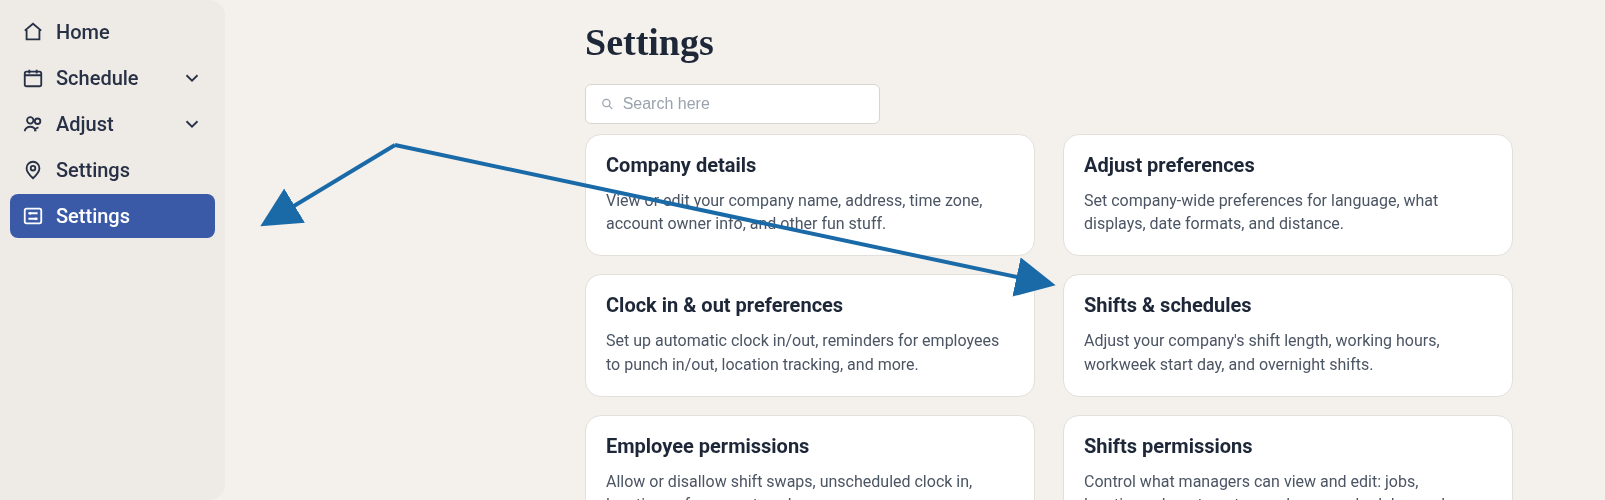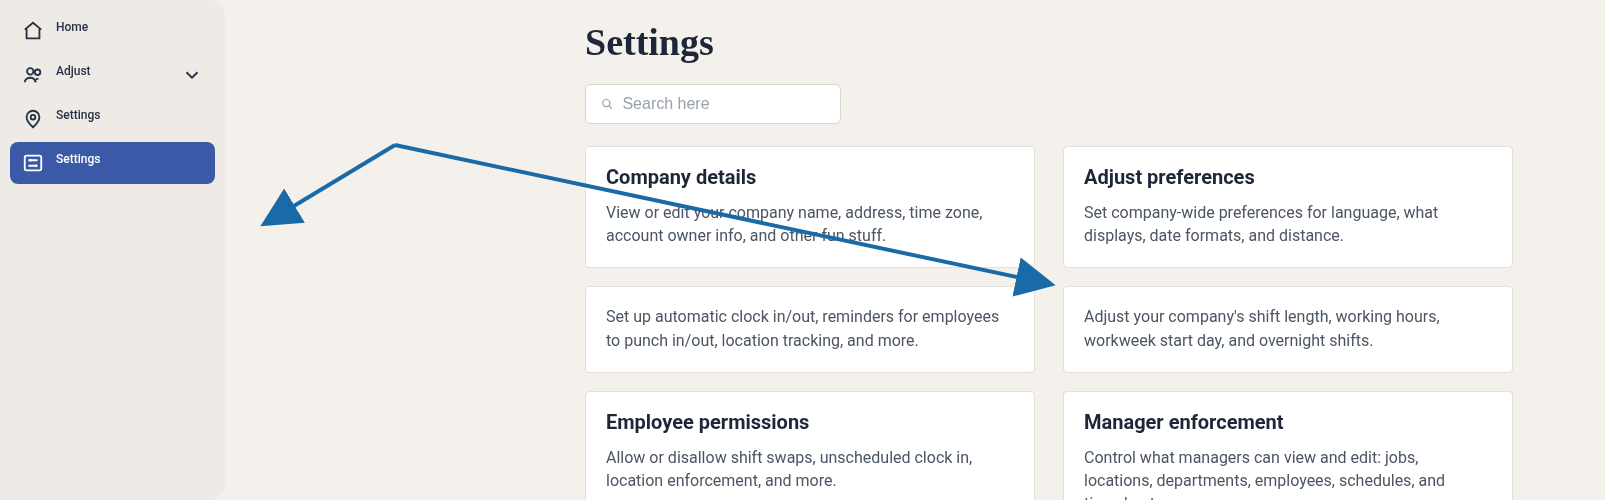--- a/index.html
+++ b/index.html
@@ -19,26 +19,26 @@
     background: #eeebe6;
     padding: 10px;
     display: flex;
     flex-direction: column;
     gap: 2px;
     border-top-right-radius: 16px;
     border-bottom-right-radius: 16px;
   }
   .sb-item {
     display: flex;
-    align-items: flex-start;
+    align-items: center;
     padding: 10px 12px;
     border-radius: 8px;
     cursor: pointer;
     color: #283046;
-    font-size: 12px;
+    font-size: 20px;
     font-weight: 500;
     gap: 12px;
   }
   .sb-item.active { background: #3a5aa8; color: #ffffff; }
   .sb-item.active svg { stroke: #ffffff; }
   .sb-item svg { flex: 0 0 auto; width: 22px; height: 22px; stroke: #283046; fill: none; stroke-width: 2; }
   .sb-label { flex: 1; }
   .chev { width: 14px; height: 14px; stroke: #283046; fill: none; stroke-width: 2; }
   
   .main {
@@ -47,49 +47,49 @@
     overflow: hidden;
   }
   .page-title {
     font-family: Georgia, "Times New Roman", serif;
     font-size: 38px;
     font-weight: 600;
     color: #1e2738;
     margin-bottom: 20px;
   }
   .search-box {
-    width: 256px;
+    width: 295px;
     border: 1px solid #d8d5d0;
     background: #ffffff;
     border-radius: 6px;
     padding: 10px 14px;
     display: flex;
     align-items: center;
     gap: 8px;
-    margin-bottom: 22px;
+    margin-bottom: 10px;
   }
   .search-box svg { width: 16px; height: 16px; stroke: #9aa2ad; fill: none; stroke-width: 2; }
   .search-box input {
     border: none;
     outline: none;
     font-size: 16px;
     color: #1f2937;
     width: 100%;
     background: transparent;
   }
   .search-box input::placeholder { color: #9aa2ad; }
   .cards {
     display: grid;
     grid-template-columns: 450px 450px;
     gap: 18px 28px;
   }
   .card {
     background: #ffffff;
     border: 1px solid #e3e0db;
-    border-radius: 4px;
+    border-radius: 16px;
     padding: 18px 28px 20px 20px;
     cursor: pointer;
   }
   .card-title {
     font-size: 20px;
     font-weight: 700;
     color: #1e2738;
     margin-bottom: 12px;
   }
   .card-desc {
@@ -113,20 +113,30 @@
   <nav class="sidebar">
     <div class="sb-item">
       <svg viewBox="0 0 24 24">
           <path d="M3 10.5 12 3l9 7.5"></path>
           <path d="M5 9.5V20h14V9.5"></path>
         </svg>
       <span class="sb-label">Home</span>
     </div>
     <div class="sb-item">
       <svg viewBox="0 0 24 24">
+          <rect x="3" y="5" width="18" height="16" rx="2"></rect>
+          <path d="M3 9h18M8 3v4M16 3v4"></path>
+        </svg>
+      <span class="sb-label">Schedule</span>
+      <svg class="chev" viewBox="0 0 24 24">
+          <path d="M6 9l6 6 6-6"></path>
+        </svg>
+    </div>
+    <div class="sb-item">
+      <svg viewBox="0 0 24 24">
           <circle cx="9" cy="8" r="3.5"></circle>
           <circle cx="17" cy="9" r="3"></circle>
           <path d="M3 20c0-3 3-5 6-5s6 2 6 5M14 20c0-2.5 2-4 4-4"></path>
         </svg>
       <span class="sb-label">Adjust</span>
       <svg class="chev" viewBox="0 0 24 24">
           <path d="M6 9l6 6 6-6"></path>
         </svg>
     </div>
     <div class="sb-item">
@@ -161,31 +171,33 @@
     <div class="cards">
       <div class="card">
         <div class="card-title">Company details</div>
         <div class="card-desc">View or edit your company name, address, time zone, account owner info, and other fun stuff.</div>
       </div>
       <div class="card">
         <div class="card-title">Adjust preferences</div>
         <div class="card-desc">Set company-wide preferences for language, what displays, date formats, and distance.</div>
       </div>
       <div class="card">
+        <div class="card-title">Clock in &amp; out preferences</div>
         <div class="card-desc">Set up automatic clock in/out, reminders for employees to punch in/out, location tracking, and more.</div>
       </div>
       <div class="card">
+        <div class="card-title">Shifts &amp; schedules</div>
         <div class="card-desc">Adjust your company's shift length, working hours, workweek start day, and overnight shifts.</div>
       </div>
       <div class="card">
         <div class="card-title">Employee permissions</div>
         <div class="card-desc">Allow or disallow shift swaps, unscheduled clock in, location enforcement, and more.</div>
       </div>
       <div class="card">
-        <div class="card-title">Manager enforcement</div>
+        <div class="card-title">Shifts permissions</div>
         <div class="card-desc">Control what managers can view and edit: jobs, locations, departments, employees, schedules, and timesheets.</div>
       </div>
     </div>
   </main>
 </div>
 
 <svg class="overlay" viewBox="0 0 1605 500">
   <defs>
     <marker id="arrowhead" markerWidth="10" markerHeight="10" refX="6" refY="5" orient="auto" markerUnits="strokeWidth">
       <path d="M0,0 L10,5 L0,10 Z" fill="#1a6aa8"></path>

